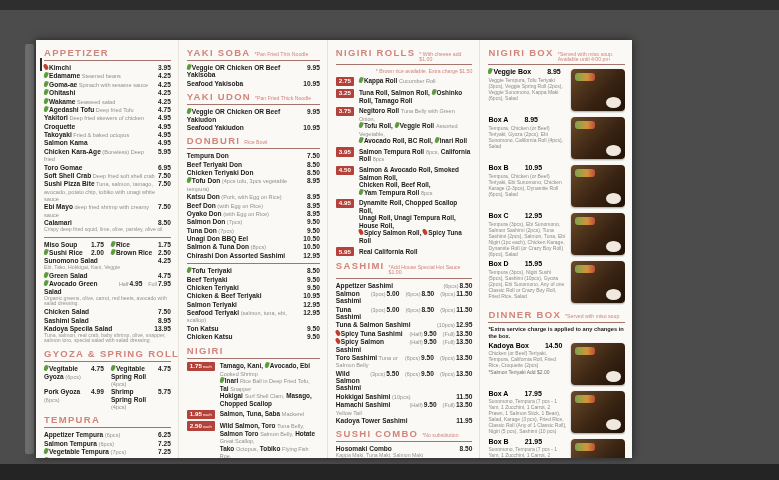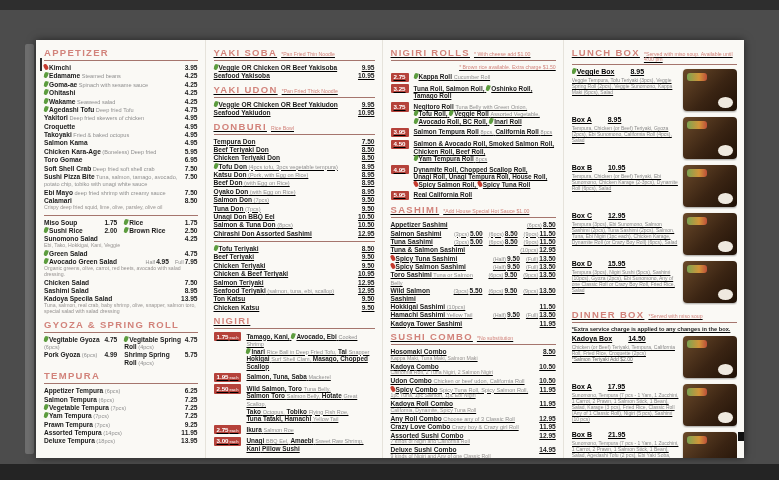--- a/index.html
+++ b/index.html
@@ -6,33 +6,33 @@
   body{
     width:779px;height:480px;position:relative;overflow:hidden;
     background:#4c4c4c;
     font-family:"Liberation Sans", sans-serif;
     -webkit-font-smoothing:antialiased;
   }
   .bar-top{position:absolute;left:0;top:0;width:779px;height:10px;background:#2e2e2e;}
   .bar-bottom{position:absolute;left:0;top:464px;width:779px;height:16px;background:#242424;}
   .edge-light{position:absolute;left:25px;top:44px;width:9px;height:410px;background:#9a9a9a;opacity:.45;border-radius:2px;}
   .sheet{
-    position:absolute;left:36px;top:40px;width:708px;height:418px;
+    position:absolute;left:36px;top:40px;width:596px;height:418px;
     background:#faf9f5;box-shadow:0 0 8px rgba(0,0,0,.55);
     overflow:hidden;
   }
   .sheet-mark{position:absolute;left:4px;top:18px;width:2px;height:13px;background:#2b2b2b;}
   .corner-mark{position:absolute;left:702px;top:392px;width:9px;height:9px;background:#101010;}
   .cols{display:flex;width:100%;height:100%;}
   .col{padding:5px 7px 3px 8px;overflow:hidden;box-sizing:border-box;}
   .col1{flex:0 0 23.8%;}
   .col2{flex:0 0 25.0%;}
   .col3{flex:0 0 25.6%;}
   .col4{flex:0 0 25.6%;}
-  .col + .col{border-left:1px solid #e6e3db;text-decoration:underline;}
+  .col + .col{border-left:1px solid #e6e3db;}
 
   .sec{margin:0 0 4px 0;}
   .sech{display:flex;align-items:baseline;margin-top:2px;}
   .sect{font-size:9.5px;font-weight:bold;letter-spacing:1.3px;color:var(--accent);white-space:nowrap;}
   .secn{font-size:5.2px;color:var(--accent);margin-left:4px;line-height:1;}
   .secn2{font-size:5.2px;color:var(--accent);text-align:right;margin:1px 0 0 0;}
   .rule{border-top:1px solid #a5756d;margin:2px 0 3px 0;}
 
   .mi{display:flex;align-items:baseline;font-size:6.6px;line-height:1.12;margin:1px 0;color:#1b1b1b;}
   .l{flex:1;min-width:0;}
@@ -598,21 +598,21 @@
           <div class="mi">
             <span class="l"><b class="nm">Deluxe Sushi Combo</b></span>
             <b class="pr">14.95</b>
           </div>
           <div class="sub">9 kinds of Nigiri and Any of one Classic Roll</div>
         </div>
       </div>
       <div class="col col4">
         <div class="sec">
           <div class="sech">
-            <span class="sect">LUNCH BOX</span>
+            <span class="sect">NIGIRI BOX</span>
             <span class="secn">*Served with miso soup. Available until 4:00 pm</span>
           </div>
           <div class="rule"></div>
           <div class="bx">
             <div class="photo"></div>
             <div class="bxh"><span class="ic leaf"></span><b class="nm">Veggie Box</b><b class="pr">8.95</b></div>
             <div class="bxs">Veggie Tempura, Tofu Teriyaki (3pcs), Veggie Spring Roll (2pcs), Veggie Sunomono, Kappa Maki (6pcs), Salad</div>
           </div>
           <div class="bx">
             <div class="photo"></div>

